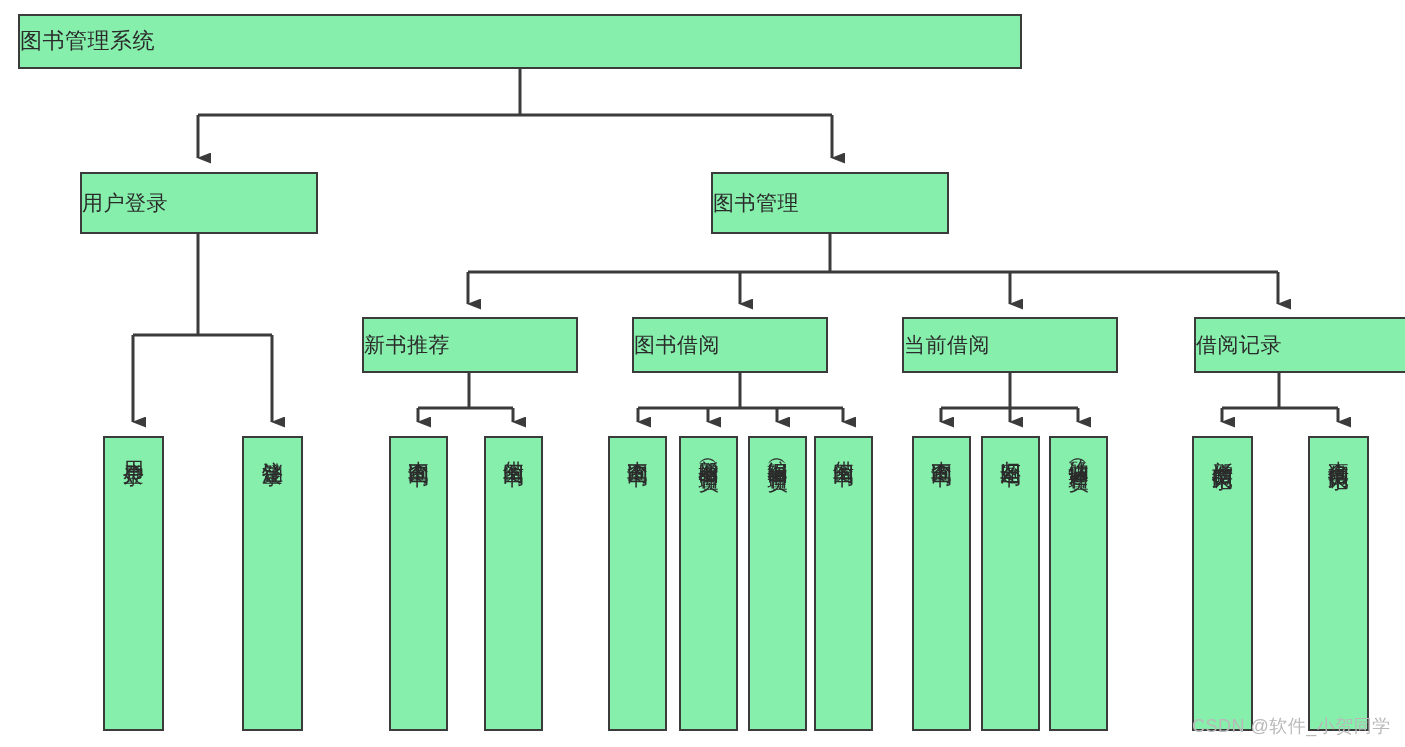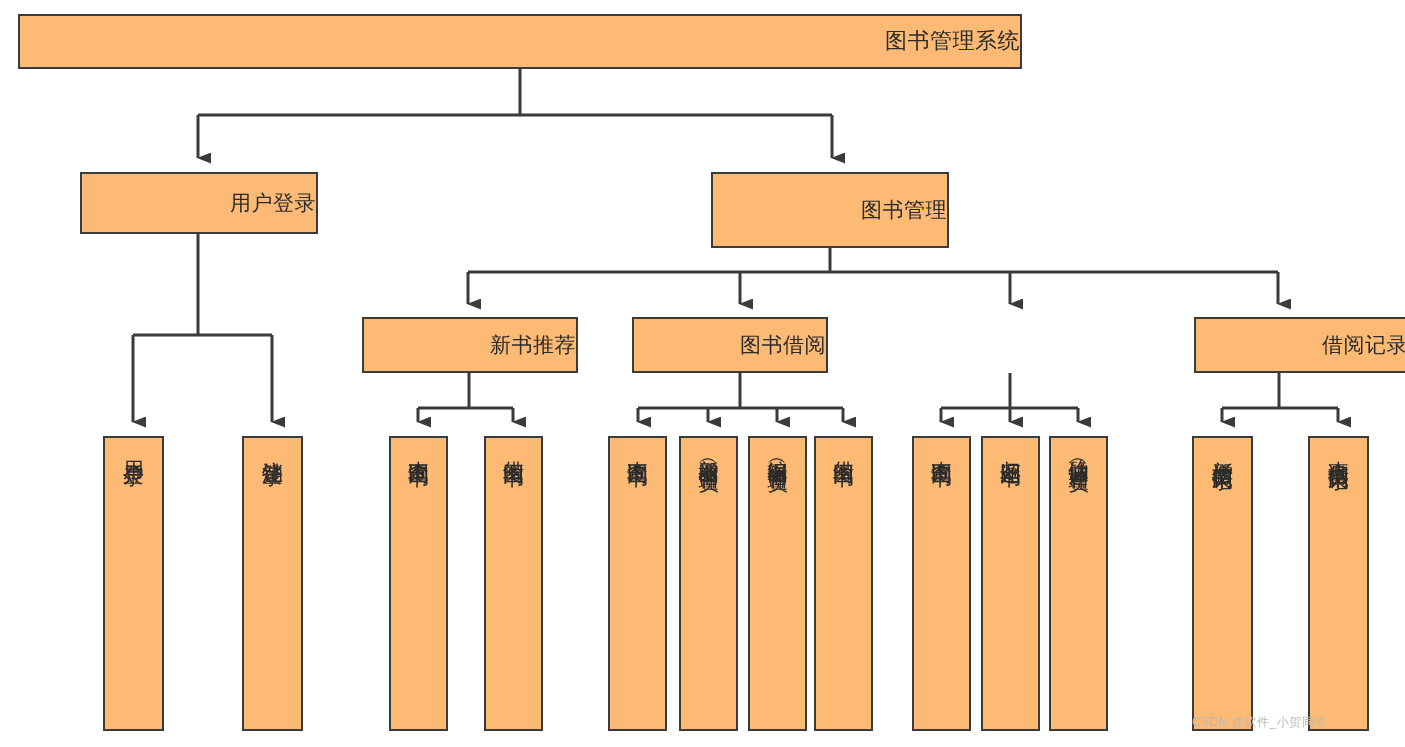--- a/index.html
+++ b/index.html
@@ -23,24 +23,24 @@
     left: 0;
     top: 0;
     width: 1405px;
     height: 747px;
     pointer-events: none;
   }
   .node {
     position: absolute;
     box-sizing: border-box;
     border: 2px solid #3b3b3b;
-    background: #fdba74;
+    background: #86efac;
     display: flex;
     align-items: center;
-    justify-content: flex-end;
+    justify-content: flex-start;
     color: #2b2b2b;
   }
   .node .label {
     display: block;
     text-align: center;
     line-height: 1.12;
     letter-spacing: 0.5px;
     white-space: pre;
   }
   .node.horizontal .label {
@@ -61,21 +61,21 @@
     letter-spacing: 2px;
     margin: 0 auto;
   }
   .node.vertical.tall .label {
     font-size: 20px;
   }
   #watermark {
     position: absolute;
     left: 1192px;
     top: 714px;
-    font-size: 12px;
+    font-size: 18px;
     color: #b9b9b9;
     white-space: nowrap;
     letter-spacing: 0.5px;
     font-family: "Liberation Sans", "DejaVu Sans", sans-serif;
   }
 </style>
 </head>
 <body>
 
 <div id="diagram-root">
@@ -130,30 +130,33 @@
     </g>
   </svg>
 
   <div class="node root horizontal" style="left:18px; top:14px; width:1004px; height:55px;">
     <span class="label">图书管理系统</span>
   </div>
 
   <div class="node horizontal" style="left:80px; top:172px; width:238px; height:62px;">
     <span class="label">用户登录</span>
   </div>
-  <div class="node horizontal" style="left:711px; top:172px; width:238px; height:76px;">
+  <div class="node horizontal" style="left:711px; top:172px; width:238px; height:62px;">
     <span class="label">图书管理</span>
   </div>
 
-  <div class="node horizontal" style="left:362px; top:317px; width:216px; height:56px;padding-left:28px;">
+  <div class="node horizontal" style="left:362px; top:317px; width:216px; height:56px;">
     <span class="label">新书推荐</span>
   </div>
   <div class="node horizontal" style="left:632px; top:317px; width:196px; height:56px;">
     <span class="label">图书借阅</span>
   </div>
+  <div class="node horizontal" style="left:902px; top:317px; width:216px; height:56px;">
+    <span class="label">当前借阅</span>
+  </div>
   <div class="node horizontal" style="left:1172px; top:317px; width:216px; height:56px;margin-left:22px;">
     <span class="label">借阅记录</span>
   </div>
 
   <div class="node vertical" style="left:103px; top:436px; width:61px; height:295px;">
     <span class="label">用户登录</span>
   </div>
   <div class="node vertical" style="left:242px; top:436px; width:61px; height:295px;">
     <span class="label">注销登录</span>
   </div>

